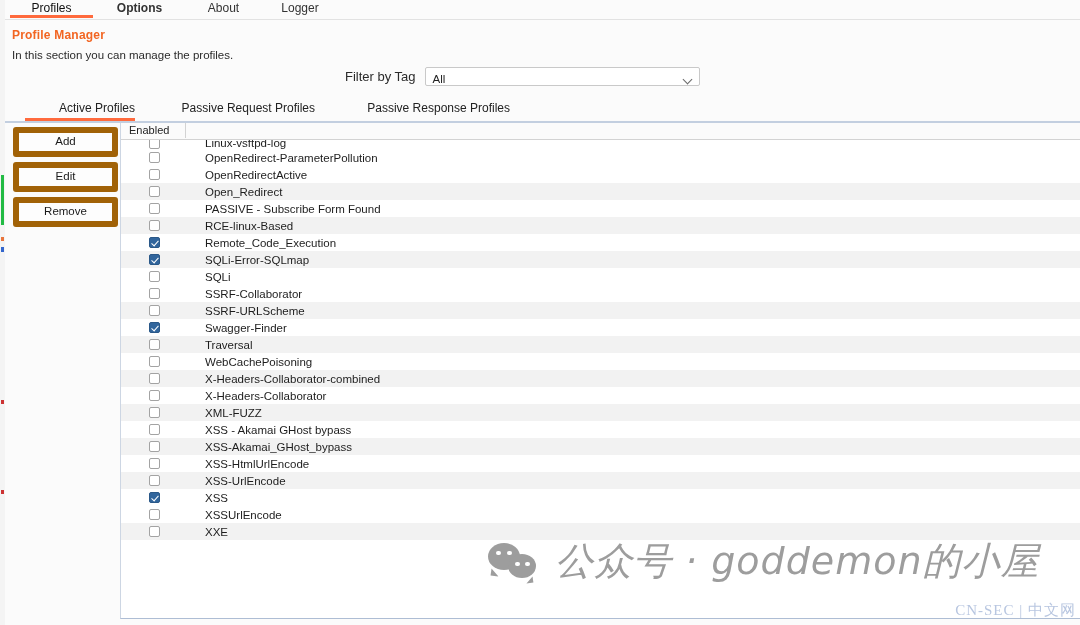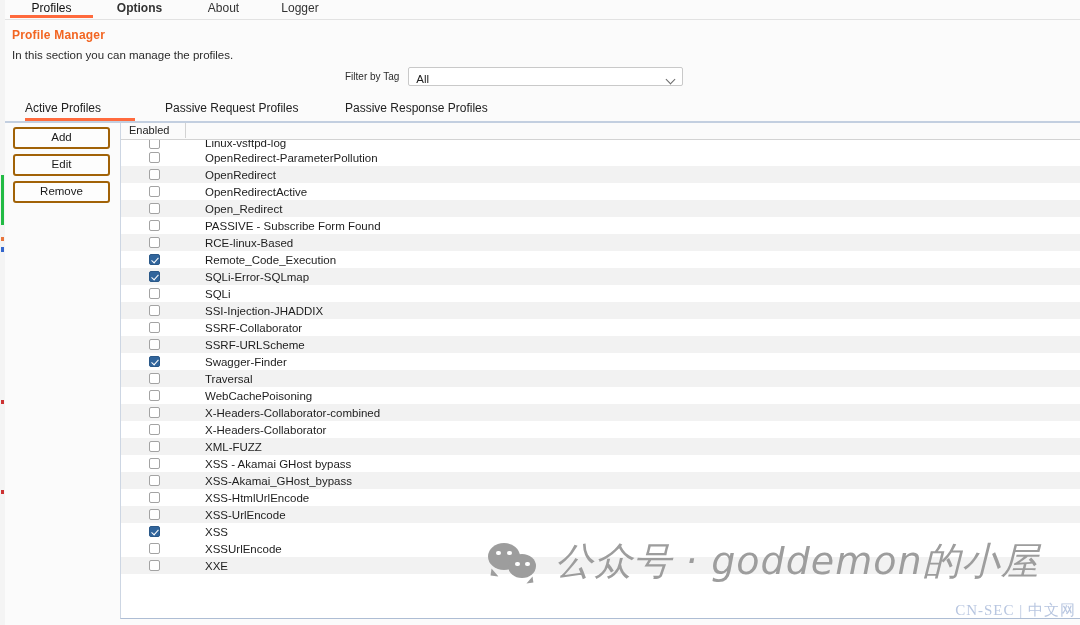--- a/index.html
+++ b/index.html
@@ -79,21 +79,21 @@
   }
 
   
   #filter-row {
     position: absolute;
     left: 320px; top: 67px;
     display: flex;
     align-items: center;
     gap: 9px;
   }
-  #filter-label { font-size: 10px; color: #2b2b2b; padding-left: 20px; }
+  #filter-label { font-size: 13px; color: #2b2b2b; padding-left: 20px; }
   #filter-select {
     width: 275px;
     height: 19px;
     box-sizing: border-box;
     background: #ffffff;
     border: 1px solid #c9c9c9;
     border-radius: 2px;
     display: flex;
     align-items: center;
     padding: 5px 5px 0 7px;
@@ -120,21 +120,21 @@
   #subtabs {
     position: absolute;
     left: 0; top: 99px;
     width: 1075px; height: 23px;
   }
   .sub-tab {
     position: absolute;
     top: 0;
     height: 22px;
     line-height: 18px;
-    text-align: left;
+    text-align: right;
     font-size: 12px;
     color: #222222;
     cursor: default;
   }
   .sub-tab .ul {
     position: absolute;
     left: 0; right: 0; bottom: 0;
     height: 3px;
     background: #ff6a3d;
   }
@@ -150,21 +150,21 @@
     position: absolute;
     left: 0; top: 124px;
     width: 115px;
     padding: 3px 0 0 8px;
   }
   .side-btn {
     width: 93px;
     height: 18px;
     margin-bottom: 5px;
     background: #fdfdfd;
-    border: 2px solid #a16207;
+    border: 6px solid #a16207;
     border-radius: 3px;
     font-size: 11.5px;
     color: #1a1a1a;
     text-align: center;
     line-height: 16px;
     cursor: default;
   }
 
   
   #table-wrap {
@@ -383,26 +383,20 @@
             <span class="cb"></span>
           </div>
           <span class="row-label">Linux-vsftpd-log</span>
         </div>
         <div class="row">
           <div class="cb-cell">
             <span class="cb"></span>
           </div>
           <span class="row-label">OpenRedirect-ParameterPollution</span>
         </div>
-        <div class="row alt">
-          <div class="cb-cell">
-            <span class="cb"></span>
-          </div>
-          <span class="row-label">OpenRedirect</span>
-        </div>
         <div class="row">
           <div class="cb-cell">
             <span class="cb"></span>
           </div>
           <span class="row-label">OpenRedirectActive</span>
         </div>
         <div class="row alt">
           <div class="cb-cell">
             <span class="cb"></span>
           </div>
@@ -430,26 +424,20 @@
           <div class="cb-cell">
             <span class="cb checked"></span>
           </div>
           <span class="row-label">SQLi-Error-SQLmap</span>
         </div>
         <div class="row">
           <div class="cb-cell">
             <span class="cb"></span>
           </div>
           <span class="row-label">SQLi</span>
-        </div>
-        <div class="row alt">
-          <div class="cb-cell">
-            <span class="cb"></span>
-          </div>
-          <span class="row-label">SSI-Injection-JHADDIX</span>
         </div>
         <div class="row">
           <div class="cb-cell">
             <span class="cb"></span>
           </div>
           <span class="row-label">SSRF-Collaborator</span>
         </div>
         <div class="row alt">
           <div class="cb-cell">
             <span class="cb"></span>

